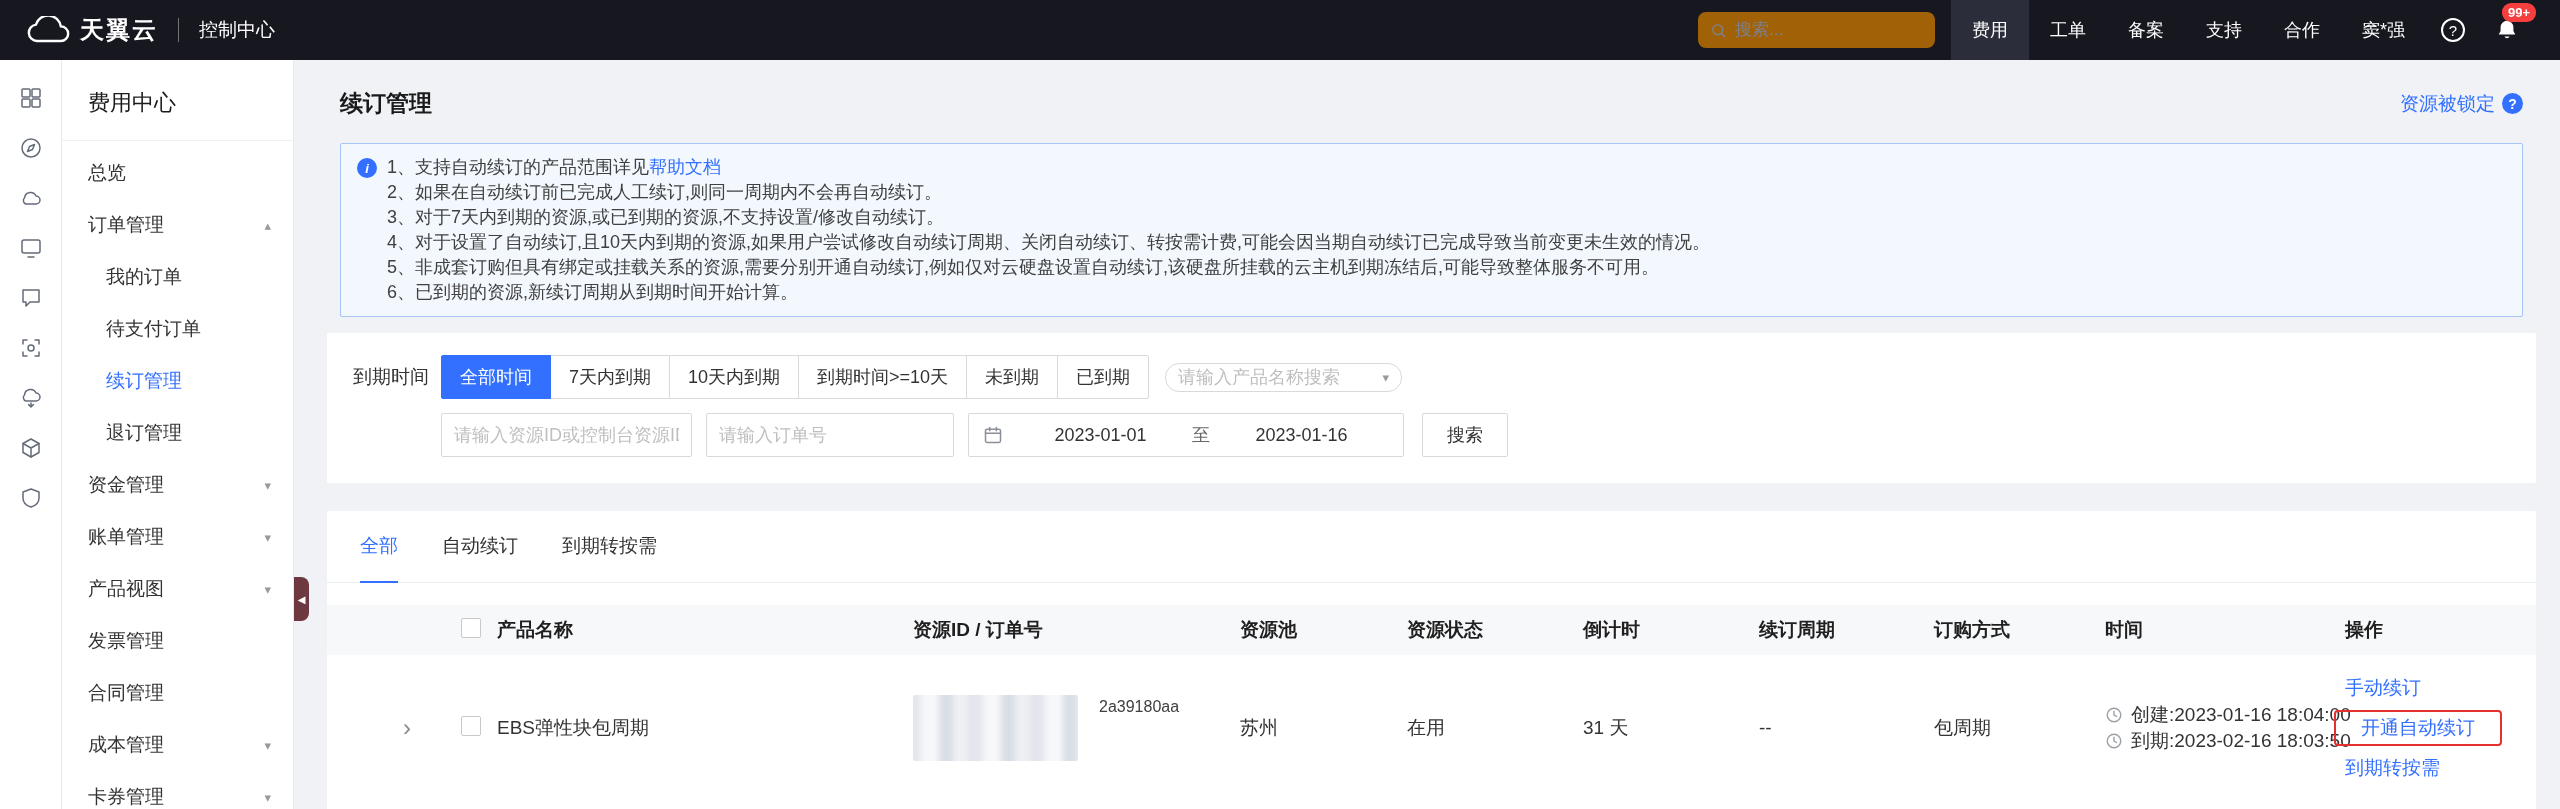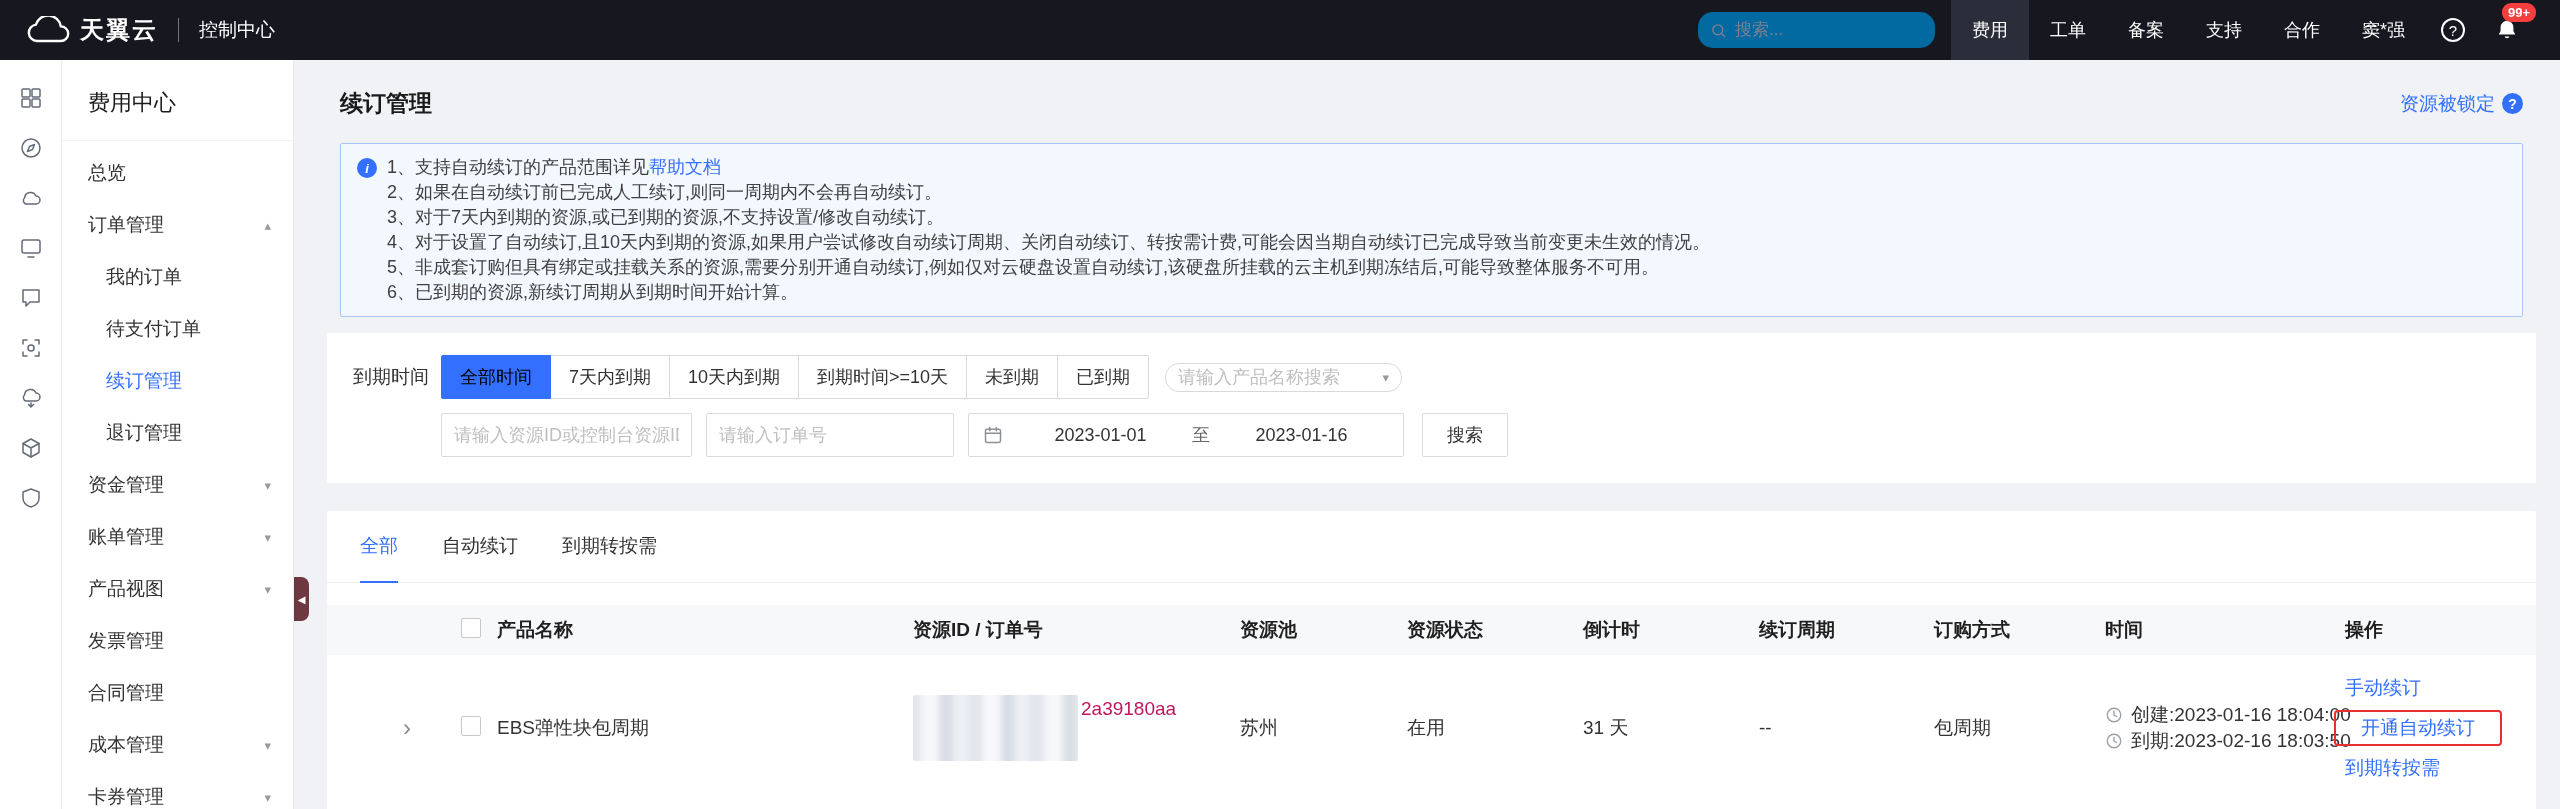--- a/index.html
+++ b/index.html
@@ -6,21 +6,21 @@
   html,body{width:2560px;height:809px;overflow:hidden}
   body{position:relative;background:#f0f2f5;font-family:"Liberation Sans","DejaVu Sans",sans-serif;color:#333}
 
   
   .topbar{position:absolute;top:0;left:0;width:2560px;height:60px;background:#16171f;display:flex;align-items:center;color:#fff;padding:0 26px;z-index:30}
   .logo-cloud{display:flex;align-items:center}
   .brand{font-size:24px;font-weight:700;margin-left:10px;letter-spacing:2px}
   .tb-divider{width:1px;height:24px;background:rgba(255,255,255,.4);margin:0 20px}
   .console-label{font-size:19px}
   .tb-spacer{flex:1}
-  .tb-search{width:237px;height:36px;background:#0369a1;border-radius:15px;display:flex;align-items:center;padding:8px 12px;gap:8px;color:#7c818f;margin-right:16px}
+  .tb-search{width:237px;height:36px;background:#a16207;border-radius:8px;display:flex;align-items:center;padding:8px 12px;gap:8px;color:#7c818f;margin-right:16px}
   .tb-search svg{width:17px;height:17px;flex:none}
   .tb-search input{flex:1;background:transparent;border:0;outline:0;color:#d6d9e0;font-size:17px;min-width:0}
   .tb-search input::placeholder{color:#7c818f}
   .tb-item{height:60px;display:flex;align-items:center;padding:0 21px;font-size:18px;cursor:pointer;white-space:nowrap}
   .tb-item.active{background:#2b2d3a}
   .tb-icon{width:54px;height:60px;display:flex;align-items:center;justify-content:center;cursor:pointer;position:relative}
   .help-circle{width:24px;height:24px;border:2px solid #fff;border-radius:50%;display:flex;align-items:center;justify-content:center;font-size:15px}
   .badge{position:absolute;top:3px;right:-2px;background:#f53f3f;color:#fff;font-size:13px;line-height:1;padding:3px 6px;border-radius:9px;font-weight:700}
 
   
@@ -50,21 +50,21 @@
   .notice a,.blue-link{color:#3370ff;text-decoration:none;cursor:pointer}
 
   .card{background:#fff;margin:0 24px 0 33px;border-radius:2px}
   .filter-card{margin-top:16px;padding:22px 24px 26px 26px}
   .frow1{display:flex;align-items:center}
   .flabel{width:88px;font-size:19px;color:#333;flex:none}
   .fgroup{display:flex}
   .fbtn{height:44px;padding:0 18px;border:1px solid #d9d9d9;background:#fff;font-size:18px;color:#333;display:flex;align-items:center;margin-left:-1px;cursor:pointer;white-space:nowrap;position:relative}
   .fbtn:first-child{margin-left:0;border-radius:2px 0 0 2px}
   .fbtn:last-child{border-radius:0 2px 2px 0}
-  .fbtn.active{background:#3370ff;border-color:#3370ff;color:#000000;z-index:1}
+  .fbtn.active{background:#3370ff;border-color:#3370ff;color:#ffffff;z-index:1}
   .fselect{width:237px;height:29px;border:1px solid #d9d9d9;border-radius:14px;display:flex;align-items:center;justify-content:space-between;padding:0 12px;color:#bfbfbf;font-size:18px;margin-left:16px;cursor:pointer;background:#fff}
   .fselect .caret{color:#999}
   .frow2{display:flex;gap:14px;margin:14px 0 0 88px;align-items:center}
   .tinput{height:44px;border:1px solid #d9d9d9;border-radius:2px;padding:0 12px;font-size:18px;color:#333;outline:none;background:#fff}
   .tinput::placeholder{color:#bfbfbf}
   .in-res{width:251px}
   .in-ord{width:248px}
   .drange{width:436px;height:44px;border:1px solid #d9d9d9;border-radius:2px;display:flex;align-items:center;padding:0 14px;font-size:18px;color:#333;background:#fff;cursor:pointer}
   .drange .cal{display:flex;color:#8a8f99;margin-right:10px}
   .drange svg{width:20px;height:20px;stroke:#8a8f99;fill:none;stroke-width:1.8;stroke-linecap:round}
@@ -92,21 +92,21 @@
   .c-act{flex:1}
   .cbx{display:inline-block;width:20px;height:20px;border:1px solid #c9c9c9;border-radius:2px;background:#fff;cursor:pointer}
   .exp-arrow{color:#8a8a8a;font-size:24px;line-height:1;cursor:pointer}
 
   .res-cell{position:relative;height:72px}
   .blur-box{position:absolute;left:0;top:3px;width:165px;height:66px;overflow:hidden;border-radius:2px}
   .blur-inner{position:absolute;inset:-8px;background:
       repeating-linear-gradient(90deg,#e3e6ec 0 16px,#f7f8fa 16px 34px,#d9dde5 34px 48px,#eef0f4 48px 62px),
       repeating-linear-gradient(0deg,rgba(255,255,255,.55) 0 12px,rgba(203,208,218,.55) 12px 24px);
       filter:blur(3px)}
-  .res-suffix{position:absolute;left:168px;top:6px;font-size:19px;color:#be185d;white-space:nowrap}
+  .res-suffix{position:absolute;left:186px;top:6px;font-size:16px;color:#404040;white-space:nowrap}
 
   .time-line{display:flex;align-items:center;gap:8px;white-space:nowrap}
   .time-line + .time-line{margin-top:0}
   .time-line svg{width:18px;height:18px;stroke:#9aa0a8;fill:none;stroke-width:1.8;stroke-linecap:round;flex:none}
 
   .act-stack{display:flex;flex-direction:column;align-items:flex-start;gap:9px}
   .link{color:#3370ff;cursor:pointer;white-space:nowrap}
   .red-box{border:2px solid #e5302f;border-radius:4px;padding:3px 25px;margin-left:-11px}
 
   .collapse-handle{position:absolute;left:0;top:517px;width:15px;height:44px;background:#6e3840;border-radius:0 8px 8px 0;display:flex;align-items:center;justify-content:center;color:#fff;font-size:10px;cursor:pointer;z-index:25}

